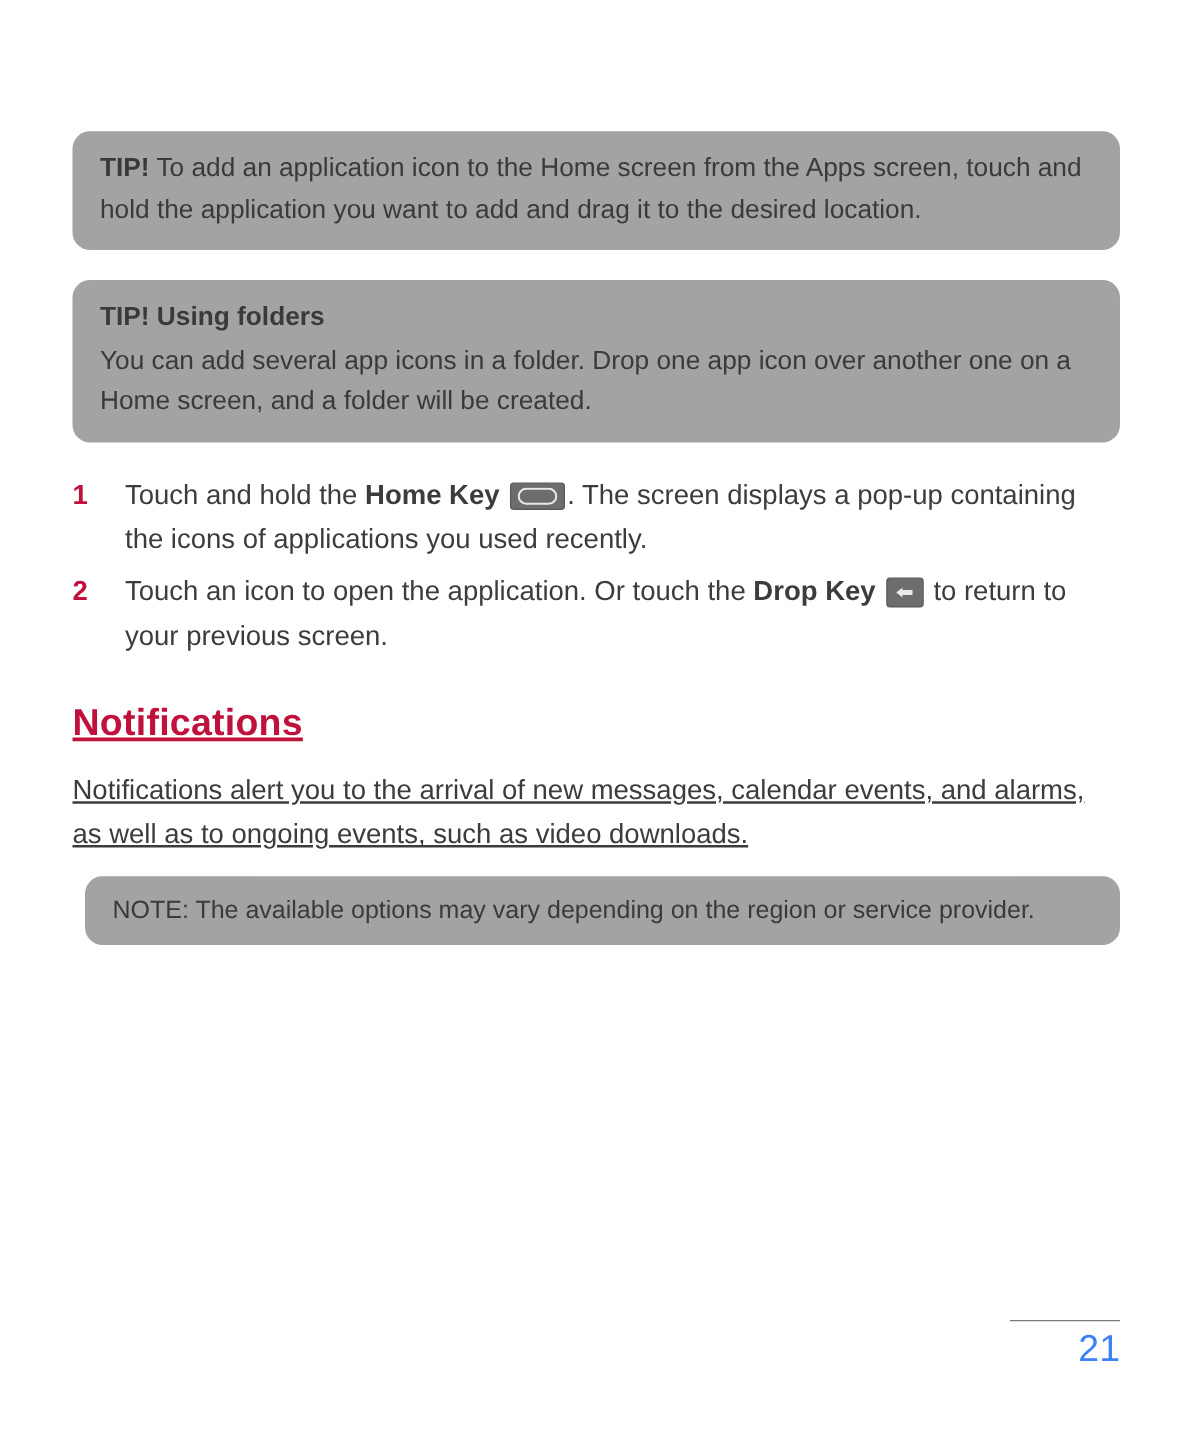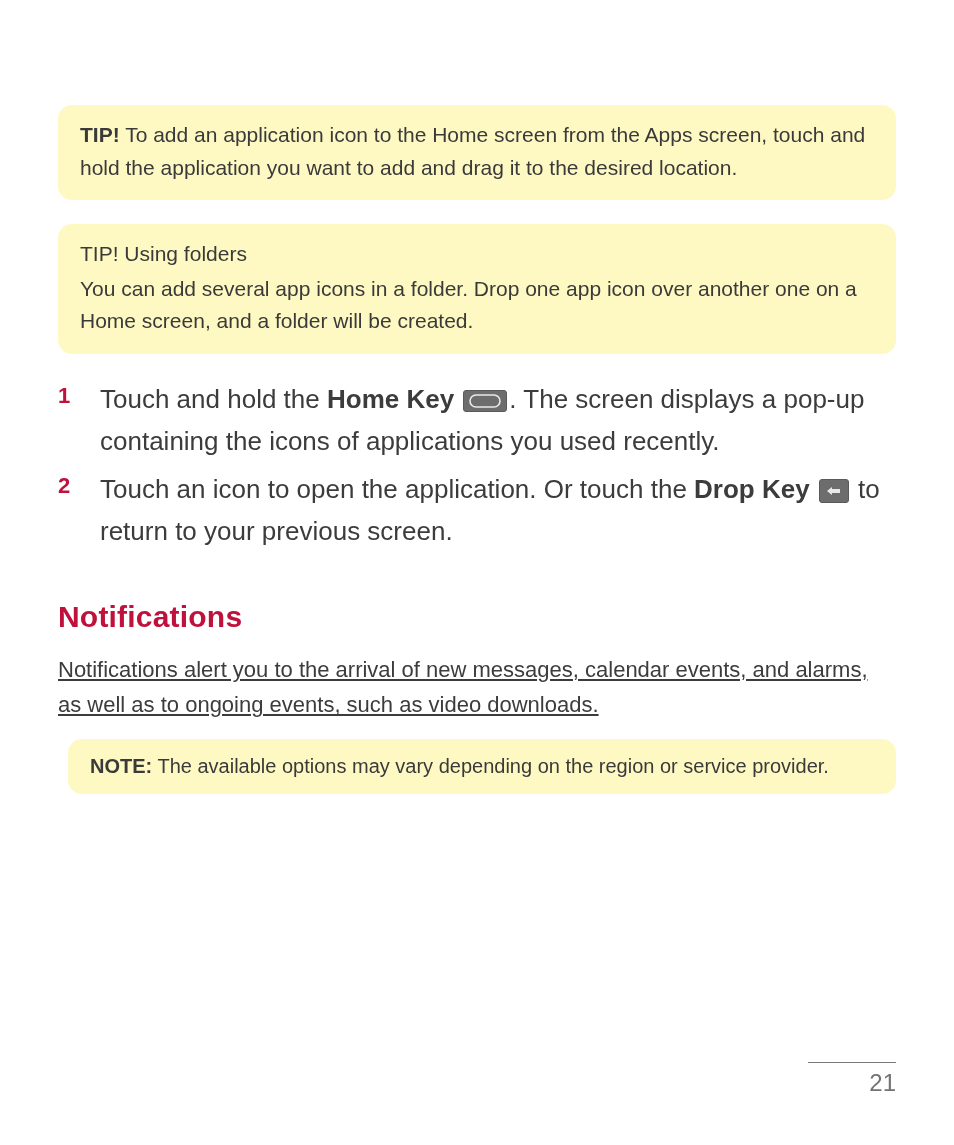--- a/index.html
+++ b/index.html
@@ -10,67 +10,68 @@
     font-family: "Helvetica Neue", Helvetica, Arial, sans-serif;
     color: #3c3c3c;
   }
   .page {
     width: 954px;
     min-height: 1145px;
     padding: 105px 58px 0 58px;
     position: relative;
   }
   .tip-box {
-    background: #fef9c3;
+    background: #a3a3a3;
     border-radius: 14px;
     padding: 14px 22px 16px 22px;
     margin-bottom: 24px;
     font-size: 21px;
     line-height: 1.55;
     font-weight: 300;
     color: #3a3a3a;
   }
   .tip-box .tip-prefix {
     font-weight: 700;
   }
   .tip-box .tip-title {
-    font-weight: 400;
+    font-weight: 700;
     display: block;
     margin-bottom: 2px;
   }
   .tip-box.note {
     padding: 12px 22px;
     font-size: 20px;
     margin-left: 10px;
     margin-right: 0;
   }
-  .tip-box.note .tip-prefix { font-weight: 700; }
+  .tip-box.note .tip-prefix { font-weight: 400; }
 
   h2.section-heading {
     color: #c0113c;
     font-size: 30px;
     font-weight: 700;
     margin: 46px 0 18px 0;
     letter-spacing: 0.2px;
   }
   h2.section-heading.notif {
-    margin-top: 48px;
+    margin-top: 36px;
+    text-decoration: underline;
   }
 
   ol.steps {
     list-style: none;
     margin: 0;
     padding: 0;
     counter-reset: step;
   }
   ol.steps li {
     counter-increment: step;
     position: relative;
     padding-left: 42px;
-    font-size: 26px;
+    font-size: 22px;
     line-height: 1.62;
     font-weight: 300;
     margin-bottom: 6px;
   }
   ol.steps li::before {
     content: counter(step);
     position: absolute;
     left: 0;
     top: 0;
     color: #c0113c;
@@ -114,23 +115,23 @@
     text-align: right;
   }
   .page-number-wrap .rule {
     width: 88px;
     height: 1px;
     background: #7a7a7a;
     margin-bottom: 6px;
     margin-left: auto;
   }
   .page-number {
-    font-size: 24px;
+    font-size: 30px;
     font-weight: 300;
-    color: #737373;
+    color: #3b82f6;
   }
 </style>
 </head>
 <body>
 
 <div class="page">
 
   <div class="tip-box">
     <span class="tip-prefix">TIP!</span>
     <span>To add an application icon to the Home screen from the Apps screen, touch and hold the application you want to add and drag it to the desired location.</span>

